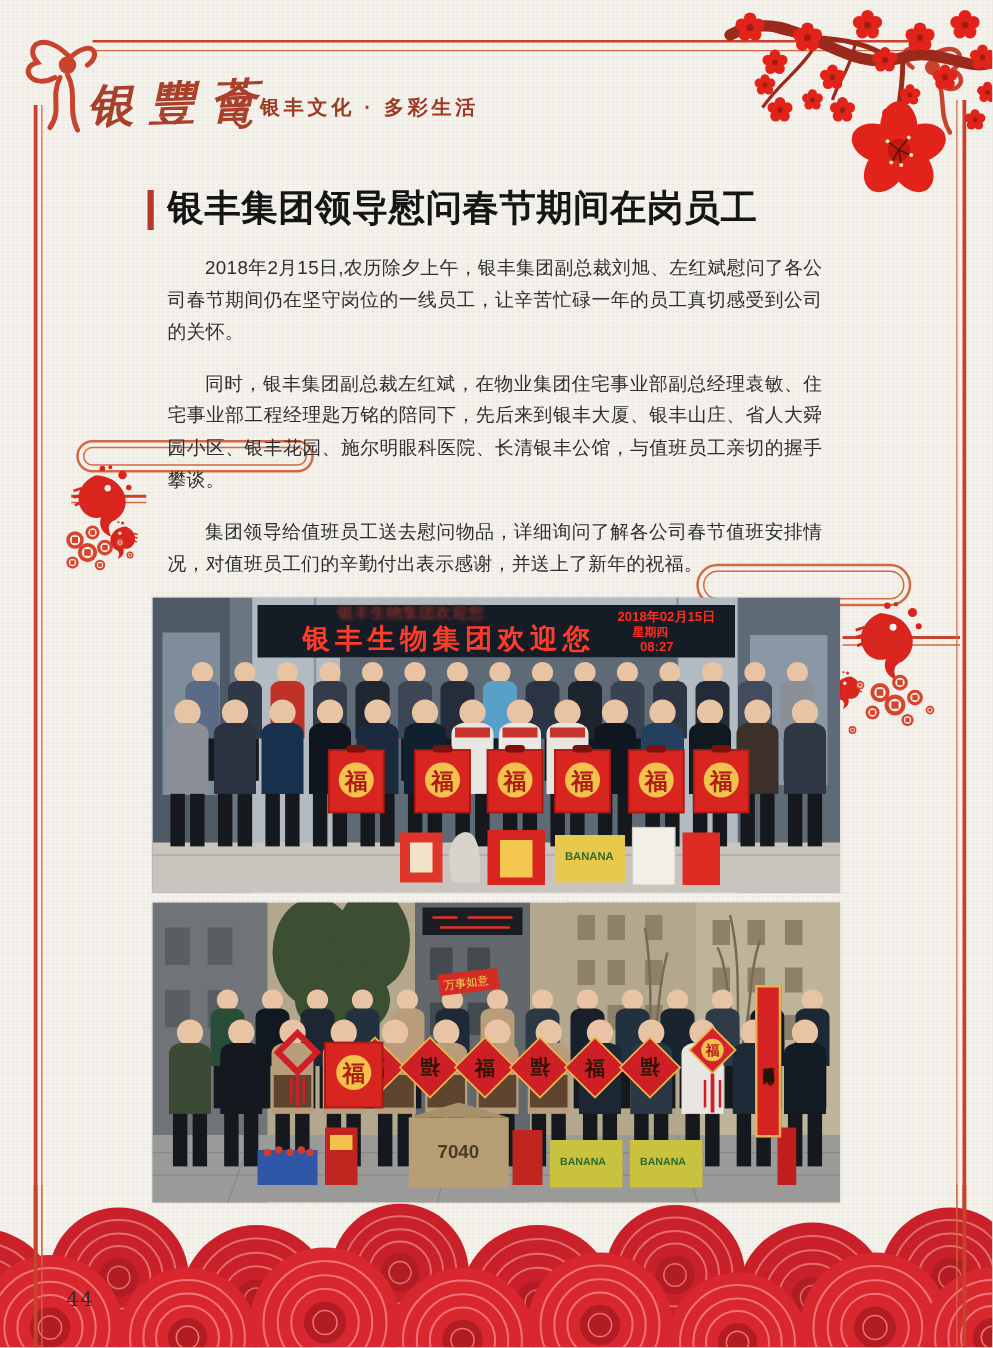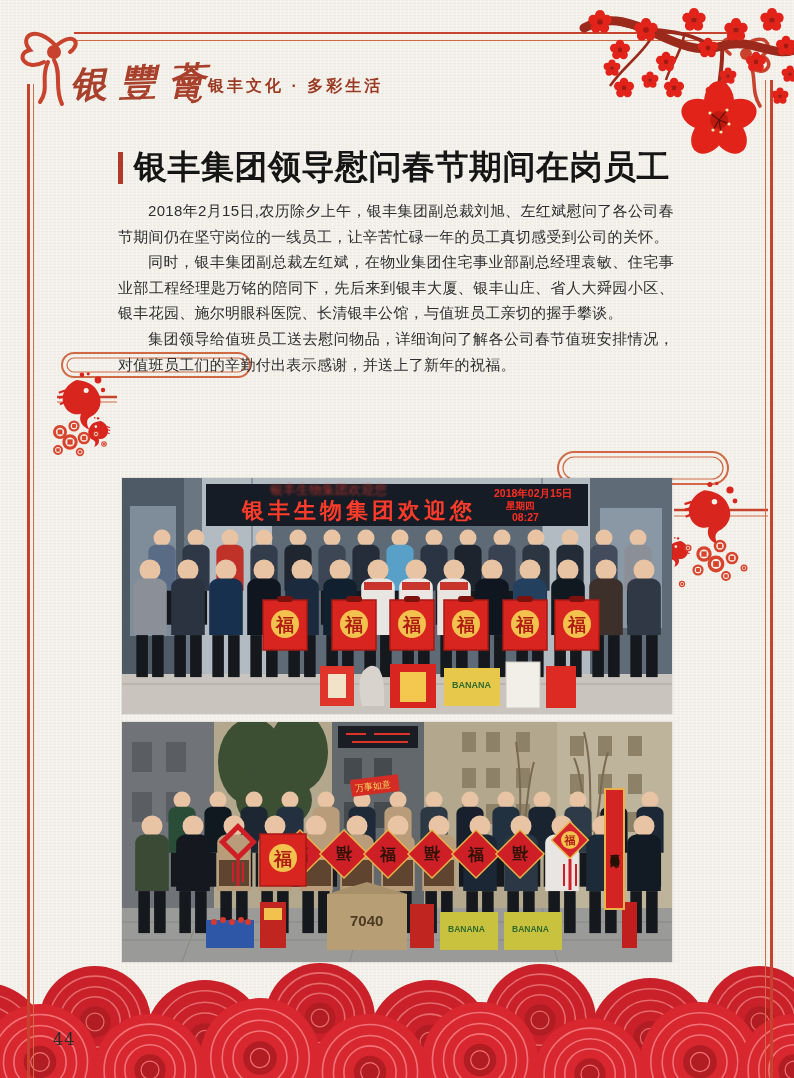--- a/index.html
+++ b/index.html
@@ -22,22 +22,22 @@
   .frame-left-over,.frame-right-over{z-index:8;}
   
   .logo-calli{left:70px;top:58px;z-index:3;font-family:"DejaVu Serif",serif;font-style:italic;
     font-size:37px;font-weight:bold;color:#a8402b;letter-spacing:12px;transform:rotate(-2deg);}
   .swirl{left:182px;top:82px;z-index:3;}
   .tagline{left:208px;top:76px;z-index:3;font-size:16px;font-weight:bold;color:#9c3a23;letter-spacing:3px;}
   
   .article{left:118px;top:148px;width:556px;z-index:3;}
   .title-row{display:flex;align-items:flex-start;margin-bottom:12px;}
   .title-bar{width:5px;height:32px;background:#b5392b;margin:4px 11px 0 0;flex:0 0 auto;}
-  .title{font-size:33px;line-height:38px;font-weight:bold;color:#151515;letter-spacing:.5px;margin:0;text-align:center;}
-  .body-text p{margin:0;padding:0;font-size:15px;line-height:25.6px;color:#2e2e2e;
+  .title{font-size:29px;line-height:38px;font-weight:bold;color:#151515;letter-spacing:.5px;margin:0;text-align:center;}
+  .body-text p{margin:16px;padding:0;font-size:15px;line-height:25.6px;color:#2e2e2e;
     text-align:justify;text-indent:2em;letter-spacing:.3px;}
   
   .photo{left:122px;width:550px;z-index:4;box-shadow:0 0 0 1px rgba(0,0,0,.06);}
   .photo1{top:478px;height:236px;}
   .photo2{top:722px;height:240px;}
   .photo svg{position:absolute;left:0;top:0;}
   .banner-text{position:absolute;left:482px;top:66px;width:21px;height:122px;z-index:2;
     background:#d42323;border:2px solid #e8b14a;box-sizing:border-box;
     writing-mode:vertical-rl;text-orientation:upright;
     font-size:9px;line-height:17px;color:#241305;text-align:center;letter-spacing:1px;font-weight:bold;}

